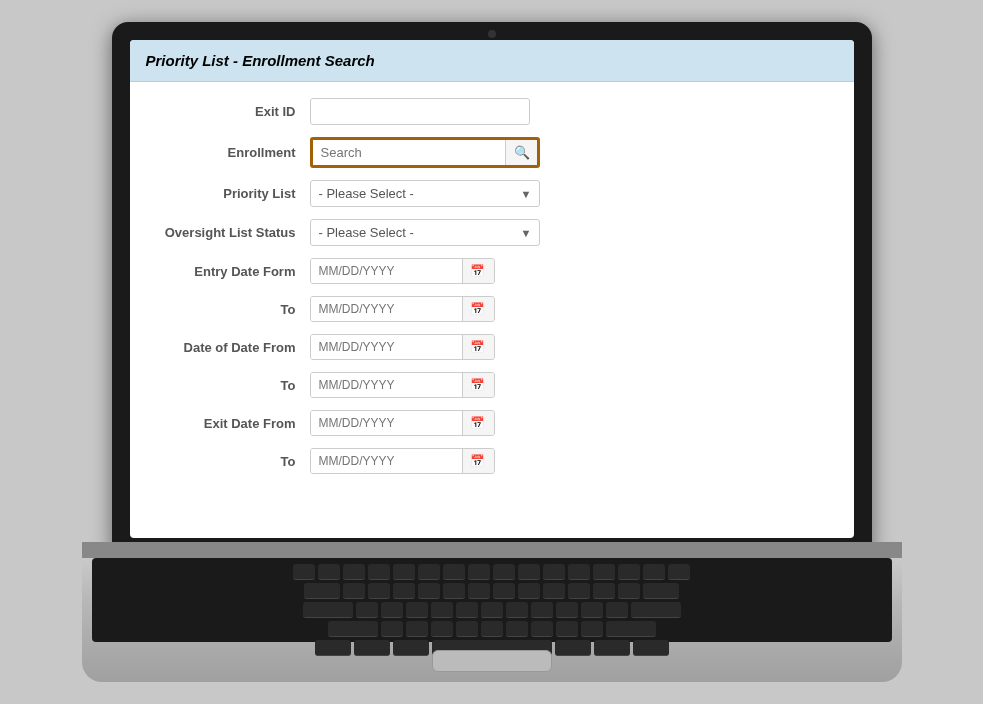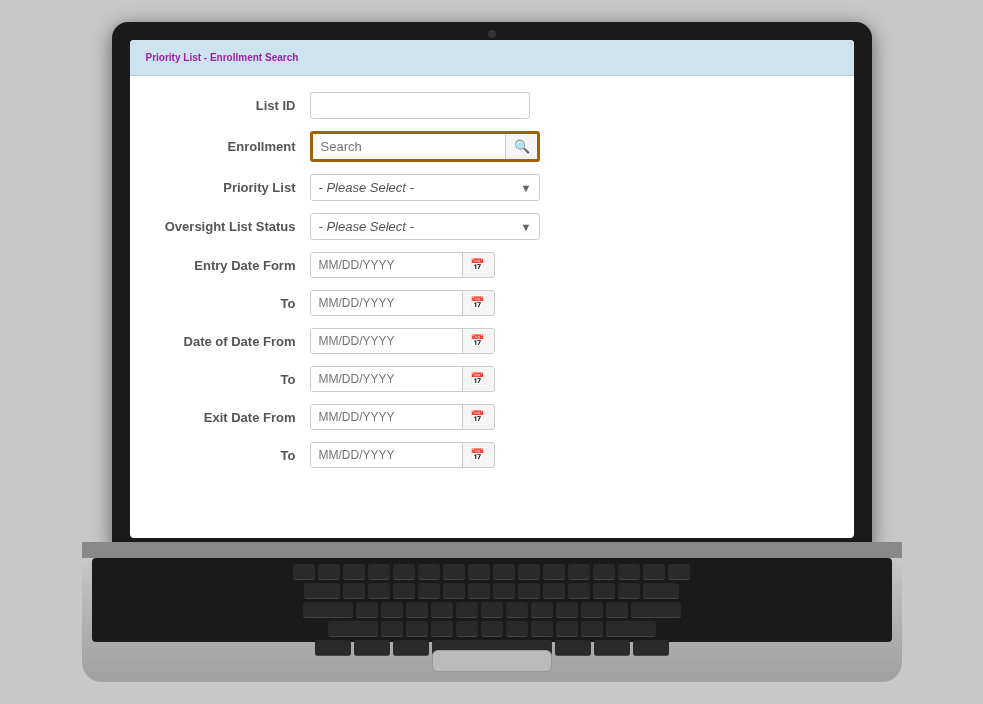--- a/index.html
+++ b/index.html
@@ -125,23 +125,24 @@
       color: #333;
     }
 
     .app-header {
       background: #cde4f0;
       padding: 12px 16px;
       border-bottom: 1px solid #b0cfe0;
     }
 
     .app-header h1 {
-      font-size: 10px;
+      font-size: 15px;
       font-weight: bold;
-      color: #a21caf;
+      color: #000000;
+      font-style: italic;
     }
 
     .form-body {
       padding: 16px 20px;
       background: #fff;
     }
 
     .form-row {
       display: flex;
       align-items: center;
@@ -209,21 +210,20 @@
       width: 100%;
       appearance: none;
       border: 1px solid #ccc;
       border-radius: 3px;
       padding: 5px 28px 5px 8px;
       font-size: 13px;
       color: #555;
       background: #fff;
       cursor: pointer;
       outline: none;
-      font-style: italic;
     }
 
     .select-arrow {
       position: absolute;
       right: 8px;
       top: 50%;
       transform: translateY(-50%);
       pointer-events: none;
       color: #666;
       font-size: 11px;
@@ -268,21 +268,21 @@
     <div class="screen-inner">
       <div class="app-content">
 
         <div class="app-header">
           <h1>Priority List - Enrollment Search</h1>
         </div>
 
         <div class="form-body">
 
           <div class="form-row">
-            <label class="form-label">List ID</label>
+            <label class="form-label">Exit ID</label>
             <input class="form-control text-input" type="text" value="" style="">
           </div>
 
           <div class="form-row">
             <label class="form-label">Enrollment</label>
             <div class="search-wrapper">
               <input type="text" placeholder="Search" style="">
               <button class="search-btn">🔍</button>
             </div>
           </div>

